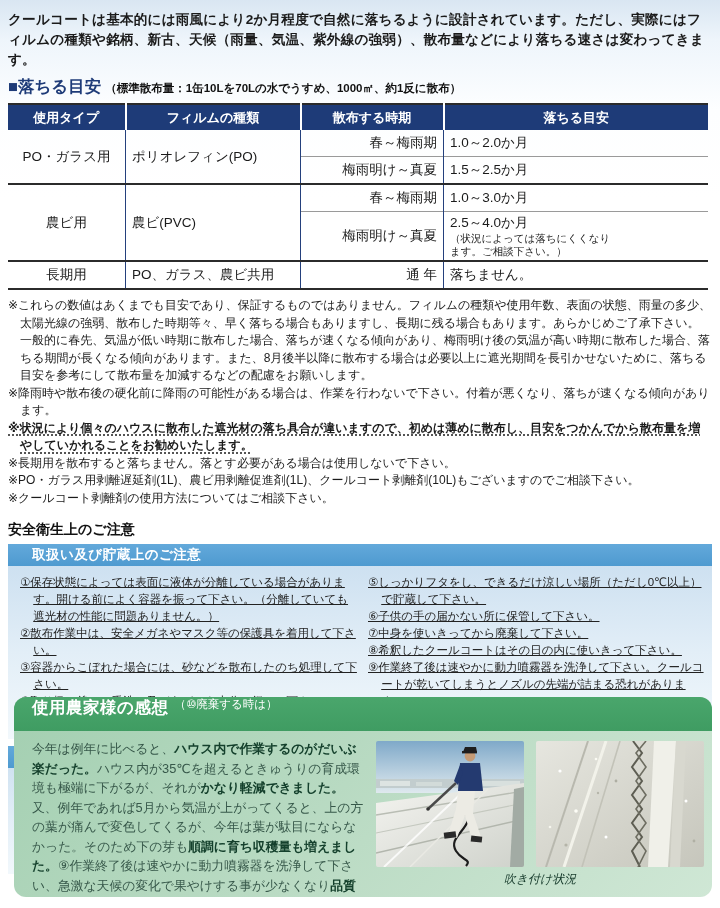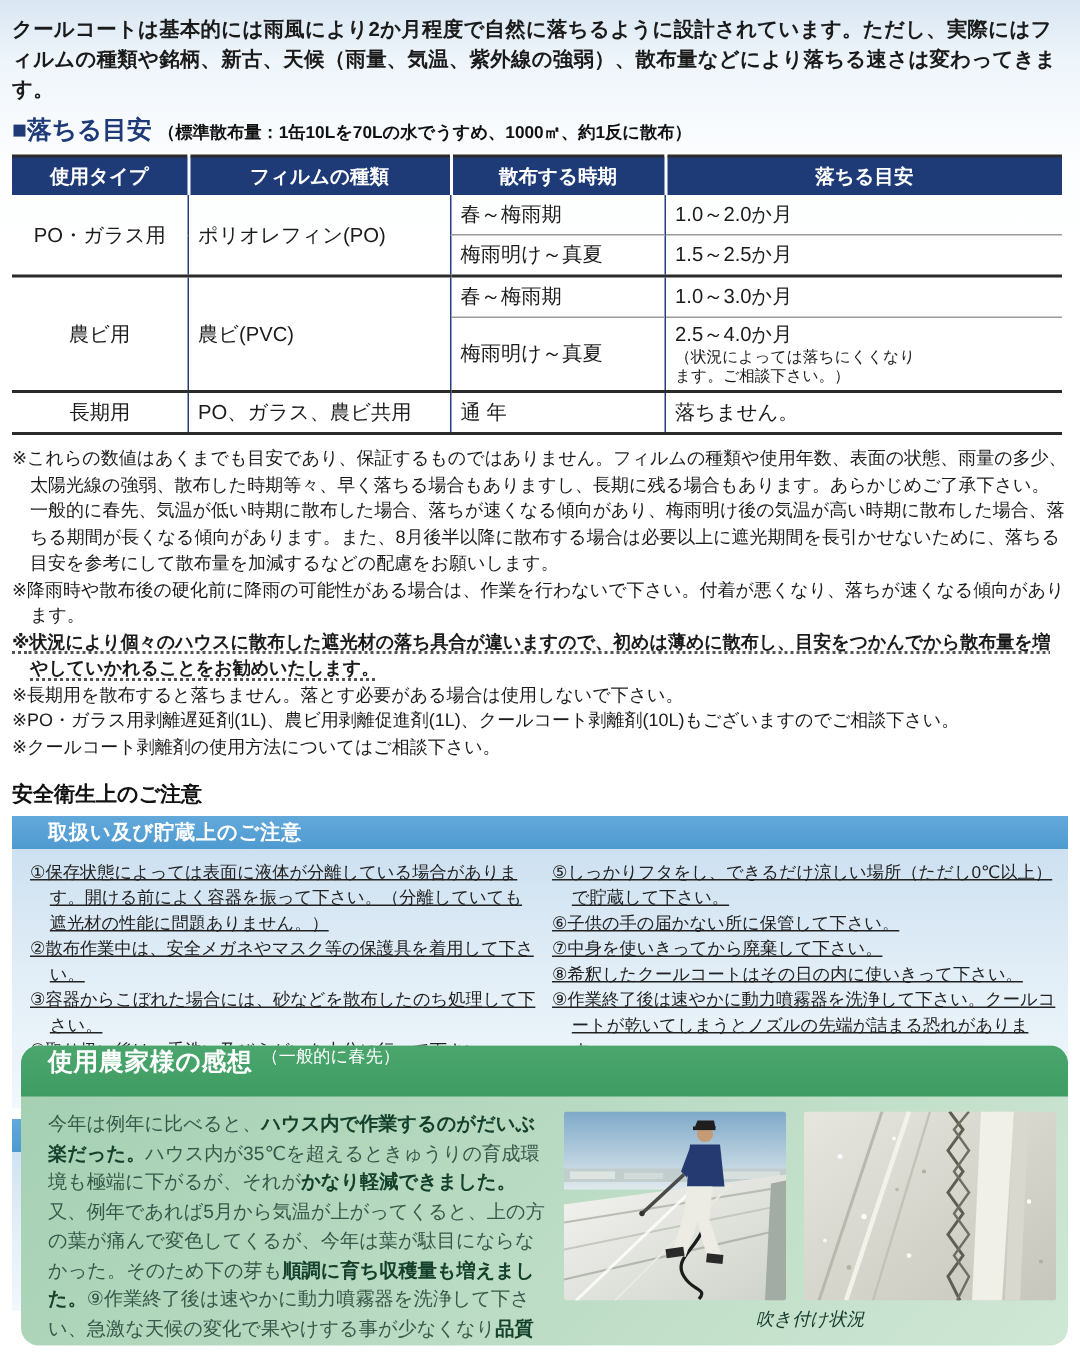--- a/index.html
+++ b/index.html
@@ -18,21 +18,21 @@
   
   table.guide{border-collapse:collapse;width:700px;margin:0 8px;border-bottom:2px solid #2b2b2b;border-top:2px solid #2b2b2b;}
   table.guide th{
     background:#1e3b78;color:#fff;font-size:13px;font-weight:bold;height:23px;padding:1px 2px;
   }
   table.guide th + th{border-left:2px solid #fff;}
   table.guide td{font-size:13.5px;padding:2px 6px;background:transparent;}
   td.cf,td.cp,td.cd{border-left:1px solid #24407c;}
   td.ct{width:105px;text-align:center;font-size:14px;}
   td.cf{width:162px;padding-left:12px;}
-  td.cp{width:130px;text-align:left;}
+  td.cp{width:130px;text-align:right;}
   td.cd{padding-left:14px;}
   tr.ro td{height:22px;}
   tr.r4 td{height:33px;}
   tr.thin td{border-top:1px solid #9a9a9a;}
   tr.thick td{border-top:2px solid #2b2b2b;}
   .dur{display:inline-block;min-width:92px;}
   .dur-note{display:inline-block;vertical-align:middle;font-size:10.5px;line-height:13px;width:170px;}
   
   .notes{list-style:none;margin:7px 8px 0 8px;padding:0;font-size:12px;line-height:17.5px;}
   .notes li{padding-left:1em;text-indent:-1em;}
@@ -163,21 +163,21 @@
         <li>① 目に入った場合には、多量の水で洗い、できるだけ早く医師の診察を受けて下さい。</li>
         <li>② 誤って飲み込んだ場合には、できるだけ早く医師の診察を受けて下さい。</li>
         <li>③ 皮膚に付着した場合には、速やかに多量の石けん水で洗い落とし、痛み又は外観に変化があるときには、医師の診察を受けて下さい。</li>
       </ul>
     </div>
   </div>
 
   <div class="farm-box">
     <div class="farm-band">
       <span class="farm-title">使用農家様の感想</span>
-      <span class="farm-sub">（一般的に春先）</span>
+      <span class="farm-sub">（⑩廃棄する時は）</span>
     </div>
     <div class="farm-body">
       <div class="farm-text">
         <p><span>今年は例年に比べると、</span><span class="b">ハウス内で作業するのがだいぶ楽だった。</span><span>ハウス内が35℃を超えるときゅうりの育成環境も極端に下がるが、それが</span><span class="b">かなり軽減できました。</span></p>
         <p><span>又、例年であれば5月から気温が上がってくると、上の方の葉が痛んで変色してくるが、今年は葉が駄目にならなかった。そのため下の芽も</span><span class="b">順調に育ち収穫量も増えました。</span><span>⑨作業終了後は速やかに動力噴霧器を洗浄して下さい、急激な天候の変化で果やけする事が少なくなり</span><span class="b">品質も保てました。</span></p>
 
       </div>
       <div class="farm-photos">
         <div class="photos-row">
           <svg class="photo" width="148" height="126" viewBox="0 0 148 126">

